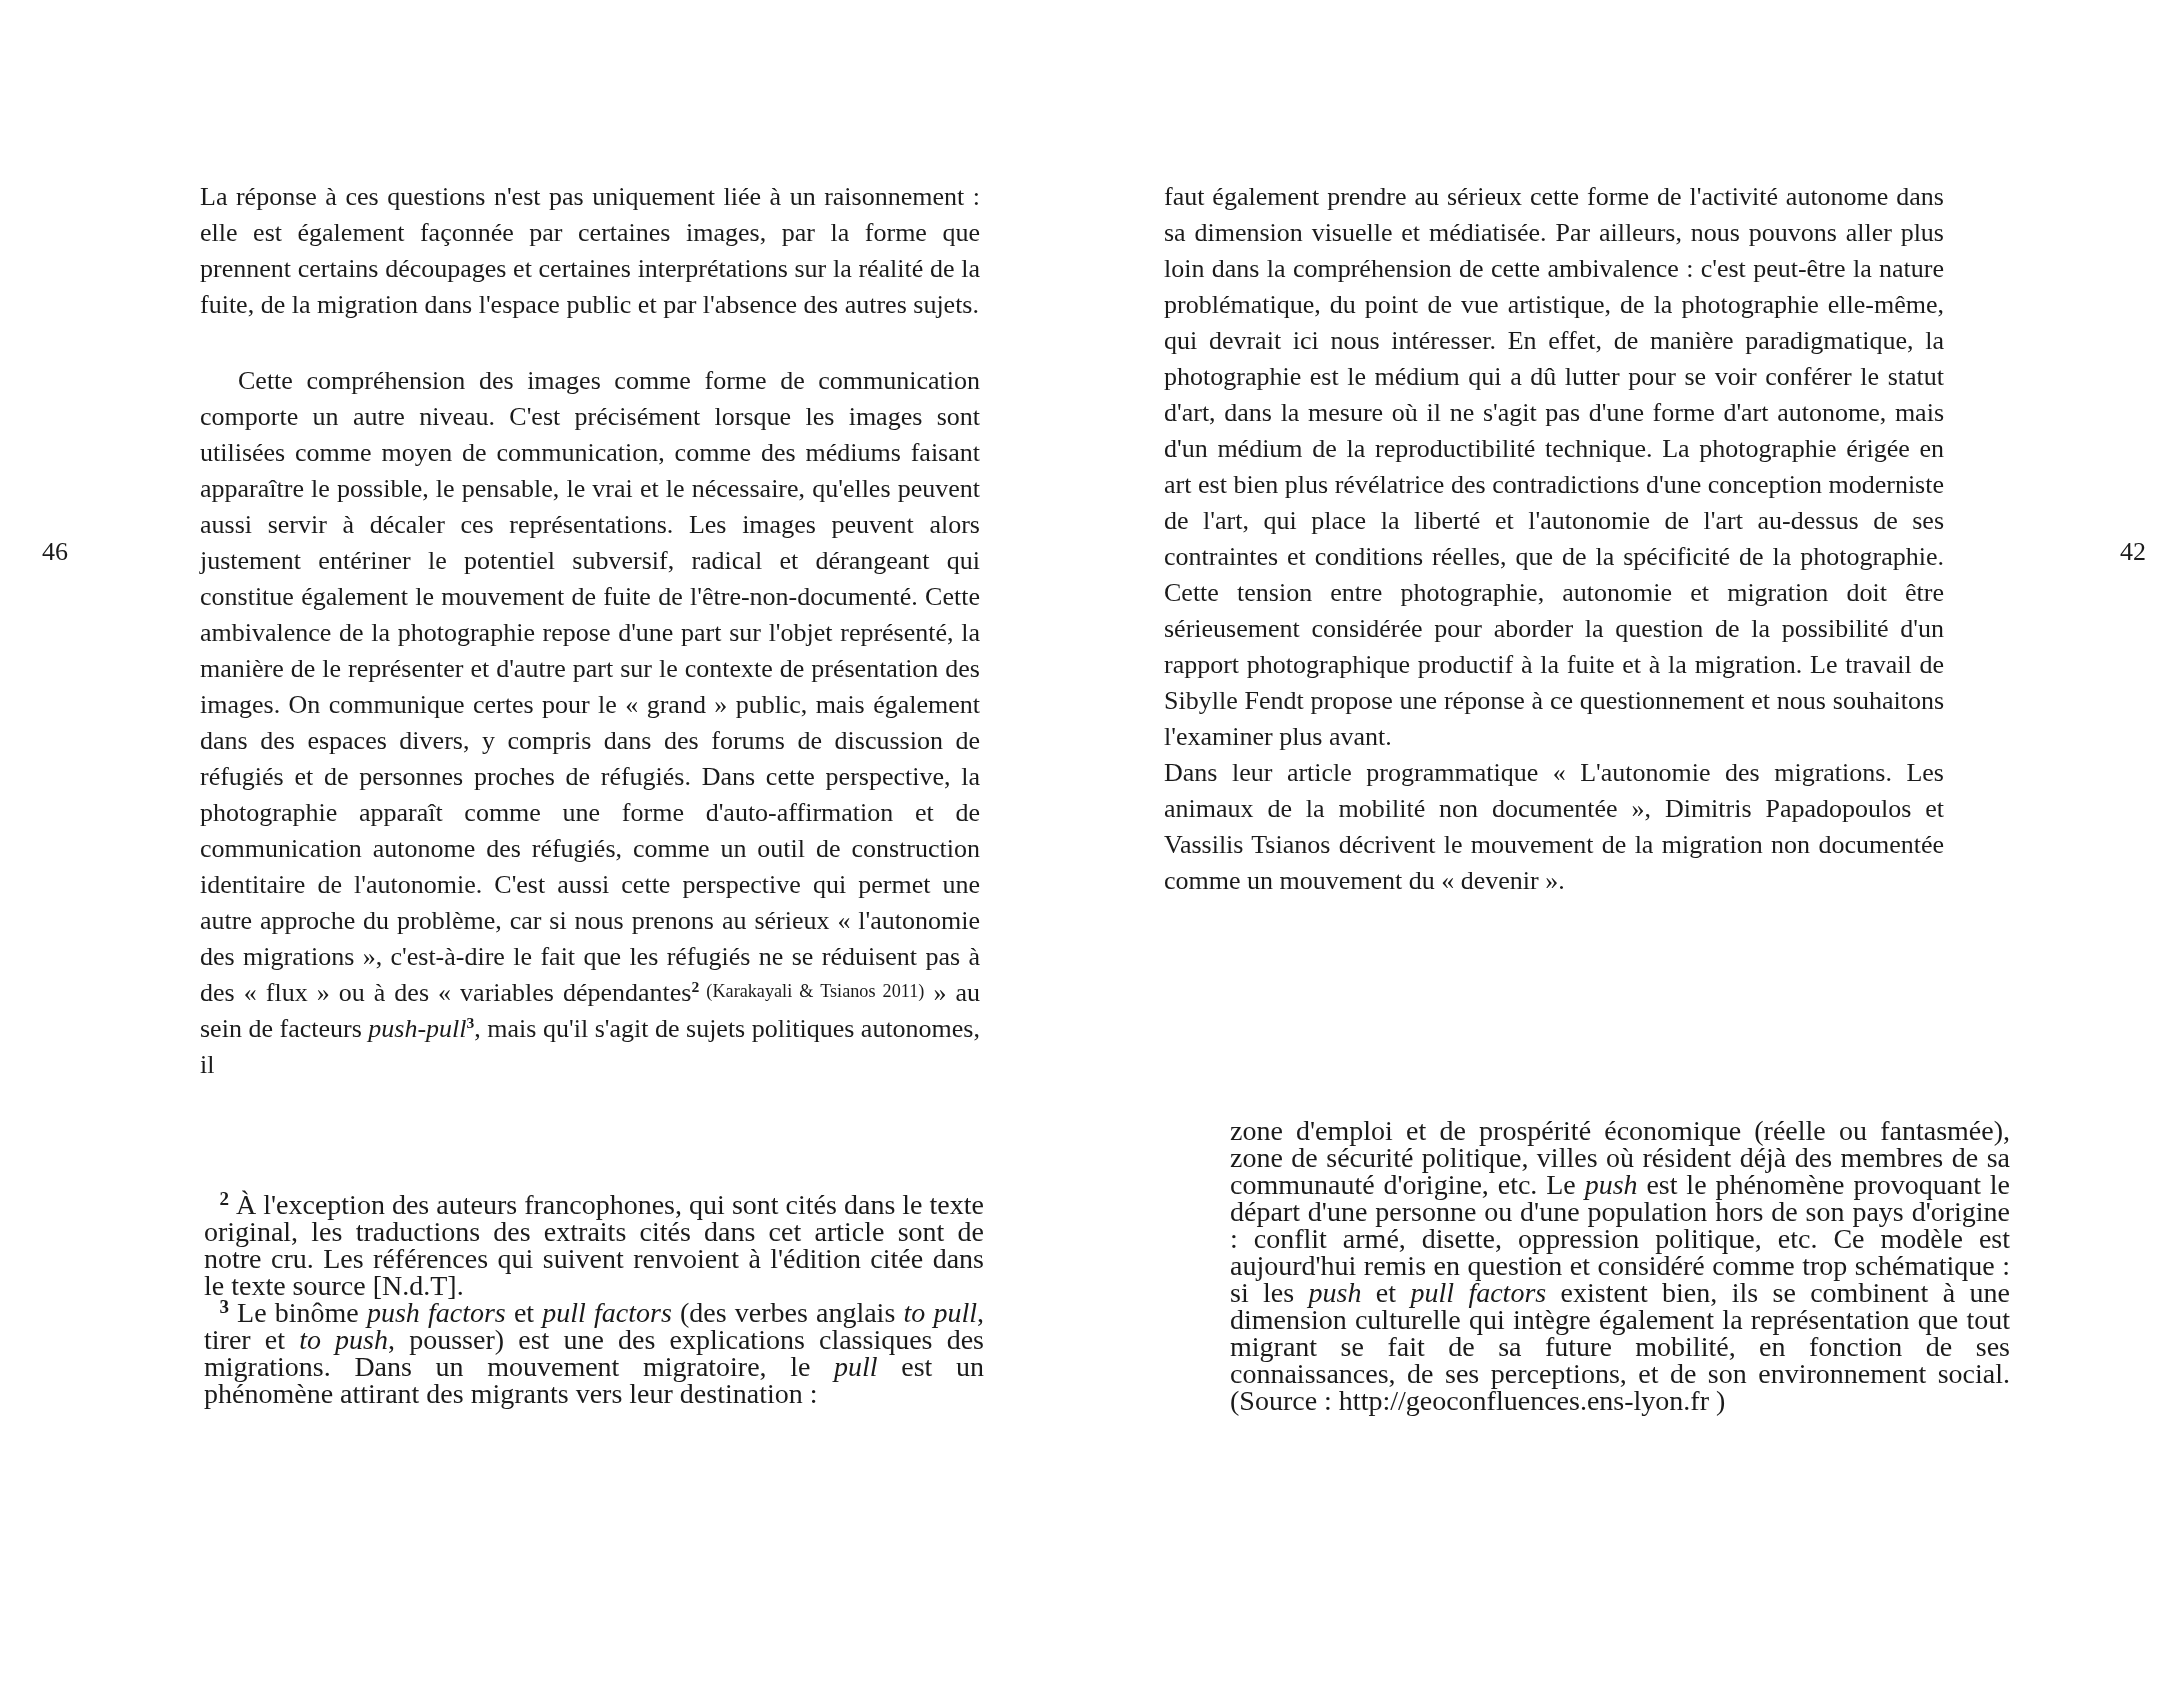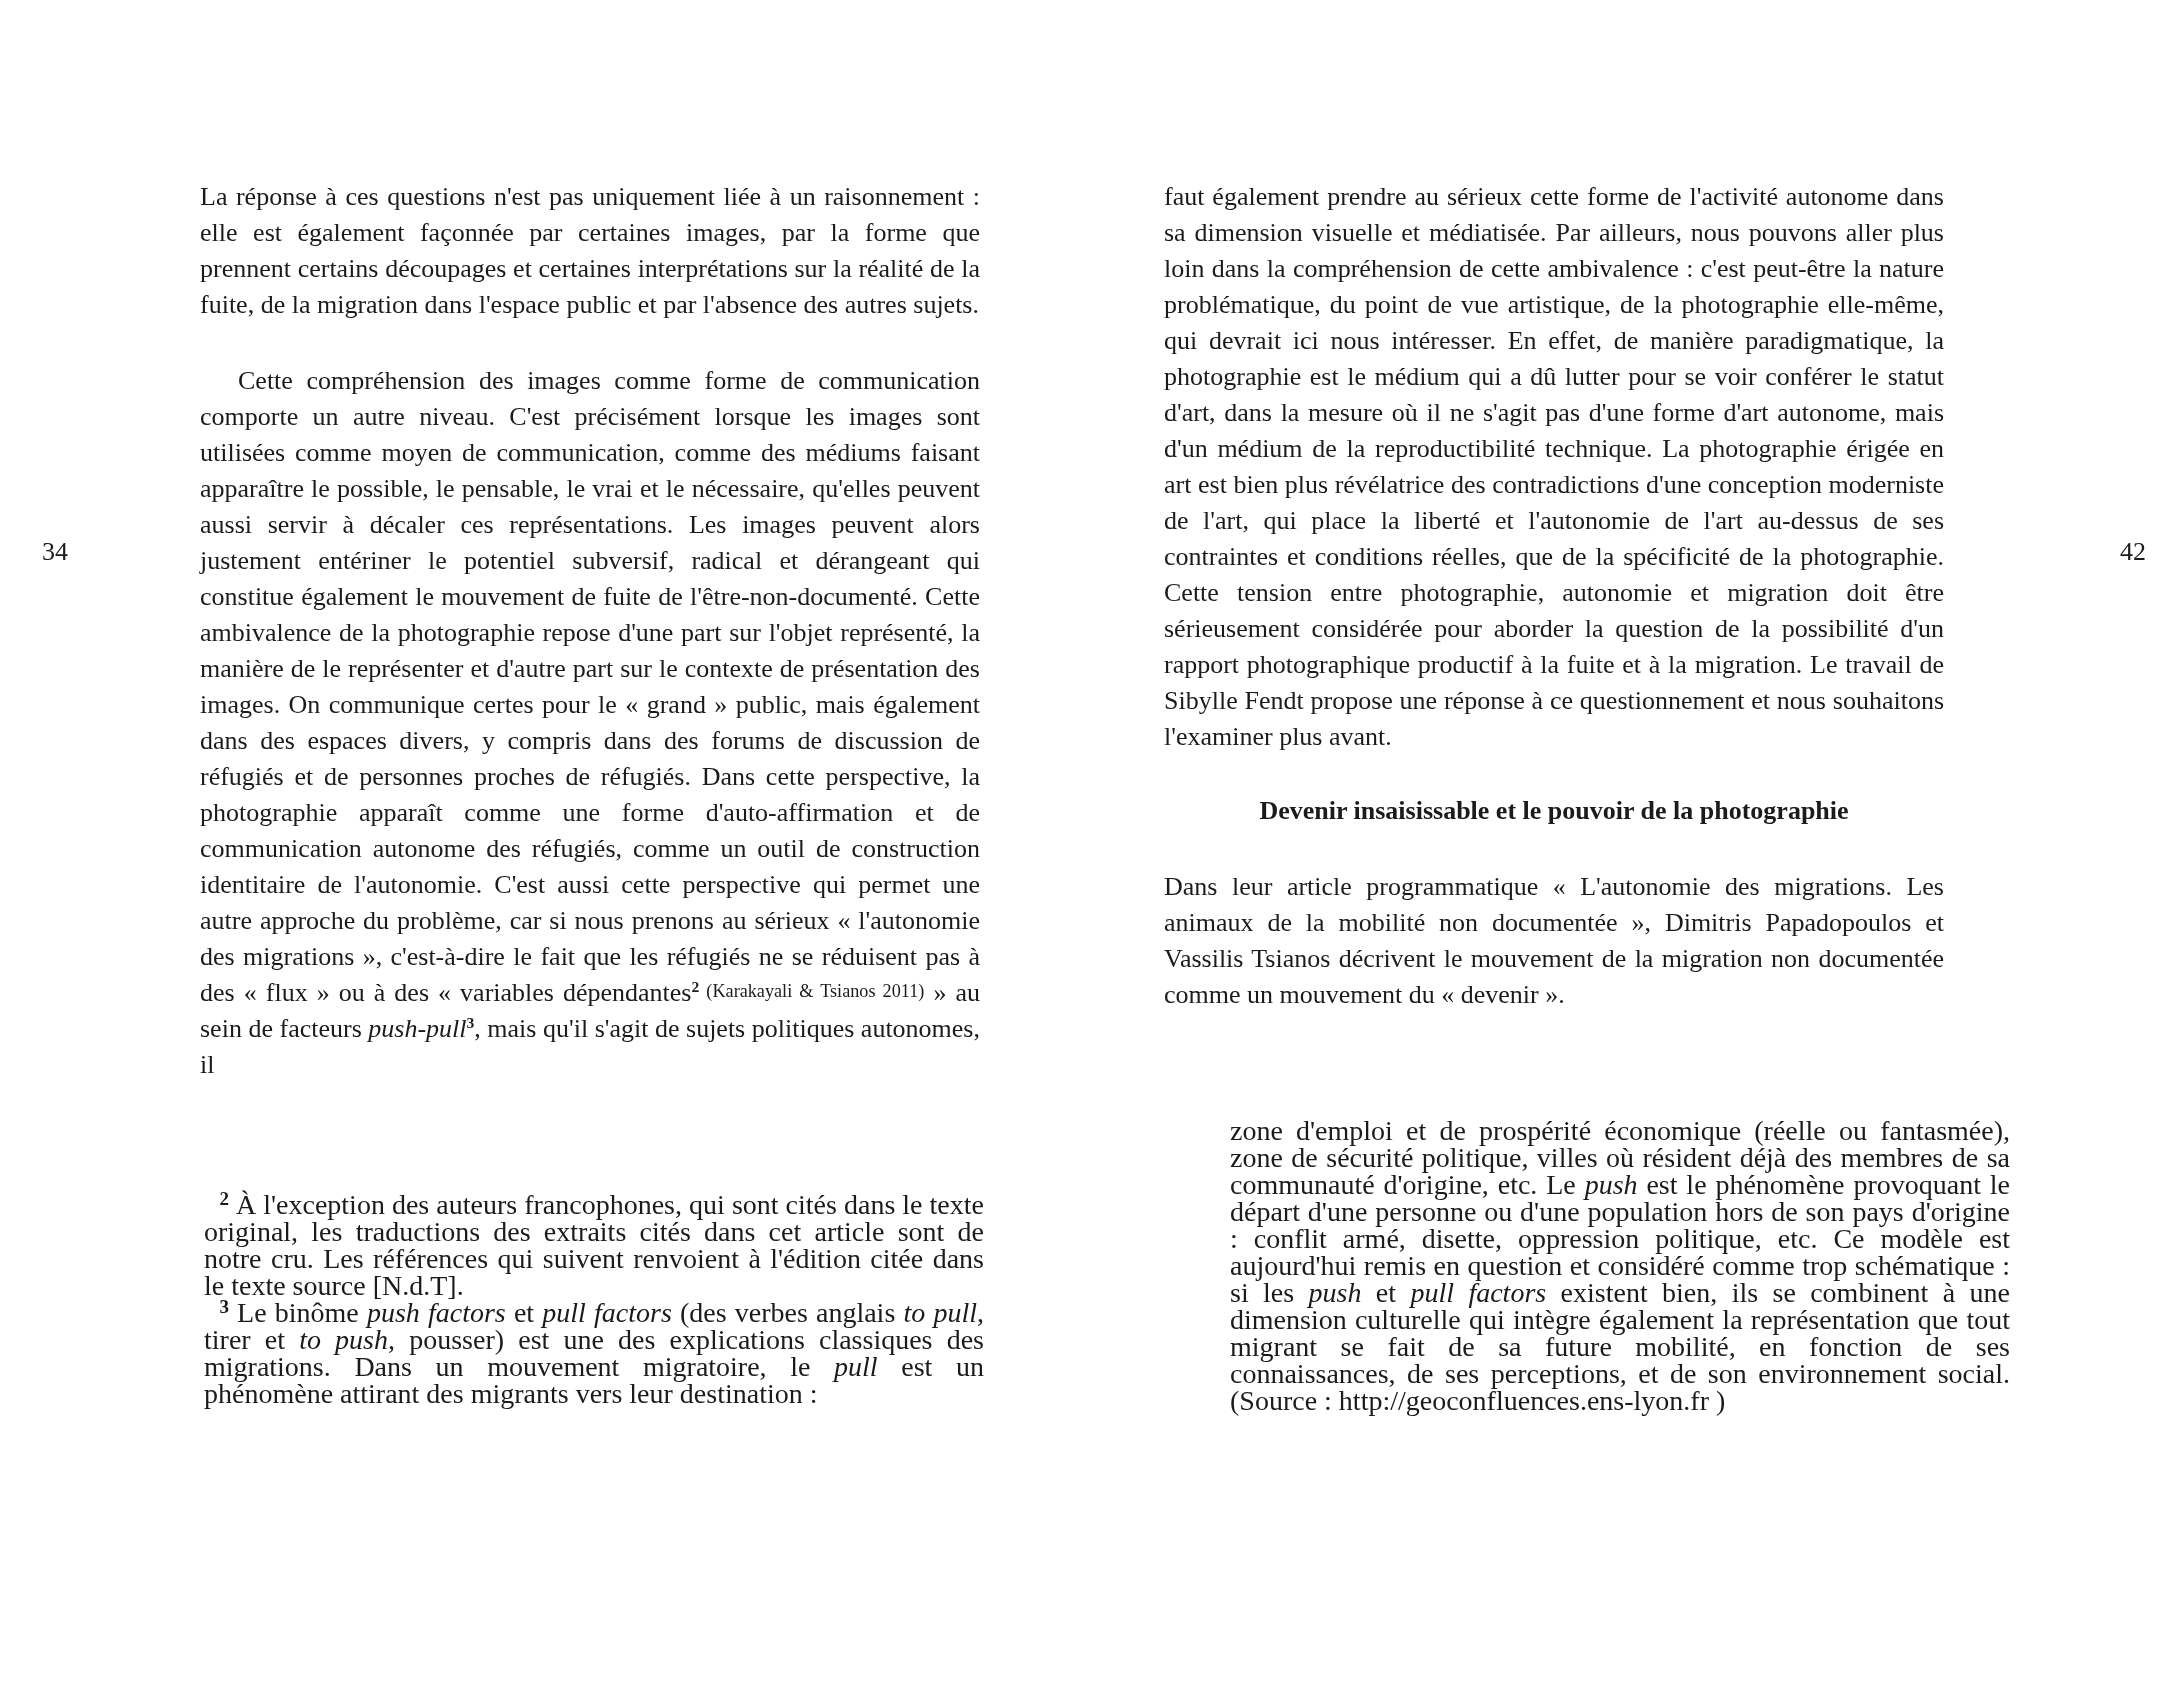--- a/index.html
+++ b/index.html
@@ -76,39 +76,38 @@
     font-size: 0.68em;
     line-height: 0;
     vertical-align: 0.45em;
   }
 </style>
 </head>
 <body>
 
 <div class="page-canvas">
 
-  <div class="pagenum pagenum-left">34</div>
+  <div class="pagenum pagenum-left">46</div>
 
   <div class="pagenum pagenum-right">42</div>
 
   <div class="col col-left-body">
       <p class="para"><span>La réponse à ces questions n'est pas uniquement liée à un raisonnement : elle est également façonnée par certaines images, par la forme que prennent certains découpages et certaines interprétations sur la réalité de la fuite, de la migration dans l'espace public et par l'absence des autres sujets.</span></p>
       <p class="para indent"><span>Cette compréhension des images comme forme de communication comporte un autre niveau. C'est précisément lorsque les images sont utilisées comme moyen de communication, comme des médiums faisant apparaître le possible, le pensable, le vrai et le nécessaire, qu'elles peuvent aussi servir à décaler ces représentations. Les images peuvent alors justement entériner le potentiel subversif, radical et dérangeant qui constitue également le mouvement de fuite de l'être-non-documenté. Cette ambivalence de la photographie repose d'une part sur l'objet représenté, la manière de le représenter et d'autre part sur le contexte de présentation des images. On communique certes pour le « grand » public, mais également dans des espaces divers, y compris dans des forums de discussion de réfugiés et de personnes proches de réfugiés. Dans cette perspective, la photographie apparaît comme une forme d'auto-affirmation et de communication autonome des réfugiés, comme un outil de construction identitaire de l'autonomie. C'est aussi cette perspective qui permet une autre approche du problème, car si nous prenons au sérieux « l'autonomie des migrations », c'est-à-dire le fait que les réfugiés ne se réduisent pas à des « flux » ou à des « variables dépendantes</span><span class="fnref">2</span><span class="cite"> (Karakayali &amp; Tsianos 2011)</span><span> » au sein de facteurs </span><span class="it">push-pull</span><span class="fnref">3</span><span>, mais qu'il s'agit de sujets politiques autonomes, il</span></p>
     </div>
 
   <div class="footnotes footnotes-left">
       <p class="footnote"><span class="fnmark">2</span><span>  À l'exception des auteurs francophones, qui sont cités dans le texte original, les traductions des extraits cités dans cet article sont de notre cru. Les références qui suivent renvoient à l'édition citée dans le texte source [N.d.T].</span></p>
       <p class="footnote"><span class="fnmark">3</span><span>  Le binôme </span><span class="it">push factors</span><span> et </span><span class="it">pull factors</span><span> (des verbes anglais </span><span class="it">to pull</span><span>, tirer et </span><span class="it">to push</span><span>, pousser) est une des explications classiques des migrations. Dans un mouvement migratoire, le </span><span class="it">pull</span><span> est un phénomène attirant des migrants vers leur destination :</span></p>
     </div>
 
   <div class="col col-right-body">
     <div>
         <p class="para"><span>faut également prendre au sérieux cette forme de l'activité autonome dans sa dimension visuelle et médiatisée. Par ailleurs, nous pouvons aller plus loin dans la compréhension de cette ambivalence : c'est peut-être la nature problématique, du point de vue artistique, de la photographie elle-même, qui devrait ici nous intéresser. En effet, de manière paradigmatique, la photographie est le médium qui a dû lutter pour se voir conférer le statut d'art, dans la mesure où il ne s'agit pas d'une forme d'art autonome, mais d'un médium de la reproductibilité technique. La photographie érigée en art est bien plus révélatrice des contradictions d'une conception moderniste de l'art, qui place la liberté et l'autonomie de l'art au-dessus de ses contraintes et conditions réelles, que de la spécificité de la photographie. Cette tension entre photographie, autonomie et migration doit être sérieusement considérée pour aborder la question de la possibilité d'un rapport photographique productif à la fuite et à la migration. Le travail de Sibylle Fendt propose une réponse à ce questionnement et nous souhaitons l'examiner plus avant.</span></p>
       </div>
-    <p class="section-heading">Devenir insaisissable et le pouvoir de la photographie</p>
     <div>
         <p class="para"><span>Dans leur article programmatique « L'autonomie des migrations. Les animaux de la mobilité non documentée », Dimitris Papadopoulos et Vassilis Tsianos décrivent le mouvement de la migration non documentée comme un mouvement du « devenir ».</span></p>
       </div>
   </div>
 
   <div class="footnotes footnotes-right">
       <p class="footnote-cont"><span>zone d'emploi et de prospérité économique (réelle ou fantasmée), zone de sécurité politique, villes où résident déjà des membres de sa communauté d'origine, etc. Le </span><span class="it">push</span><span> est le phénomène provoquant le départ d'une personne ou d'une population hors de son pays d'origine : conflit armé, disette, oppression politique, etc. Ce modèle est aujourd'hui remis en question et considéré comme trop schématique : si les </span><span class="it">push</span><span> et </span><span class="it">pull factors</span><span> existent bien, ils se combinent à une dimension culturelle qui intègre également la représentation que tout migrant se fait de sa future mobilité, en fonction de ses connaissances, de ses perceptions, et de son environnement social. (Source : http://geoconfluences.ens-lyon.fr )</span></p>
     </div>
 
 </div>

